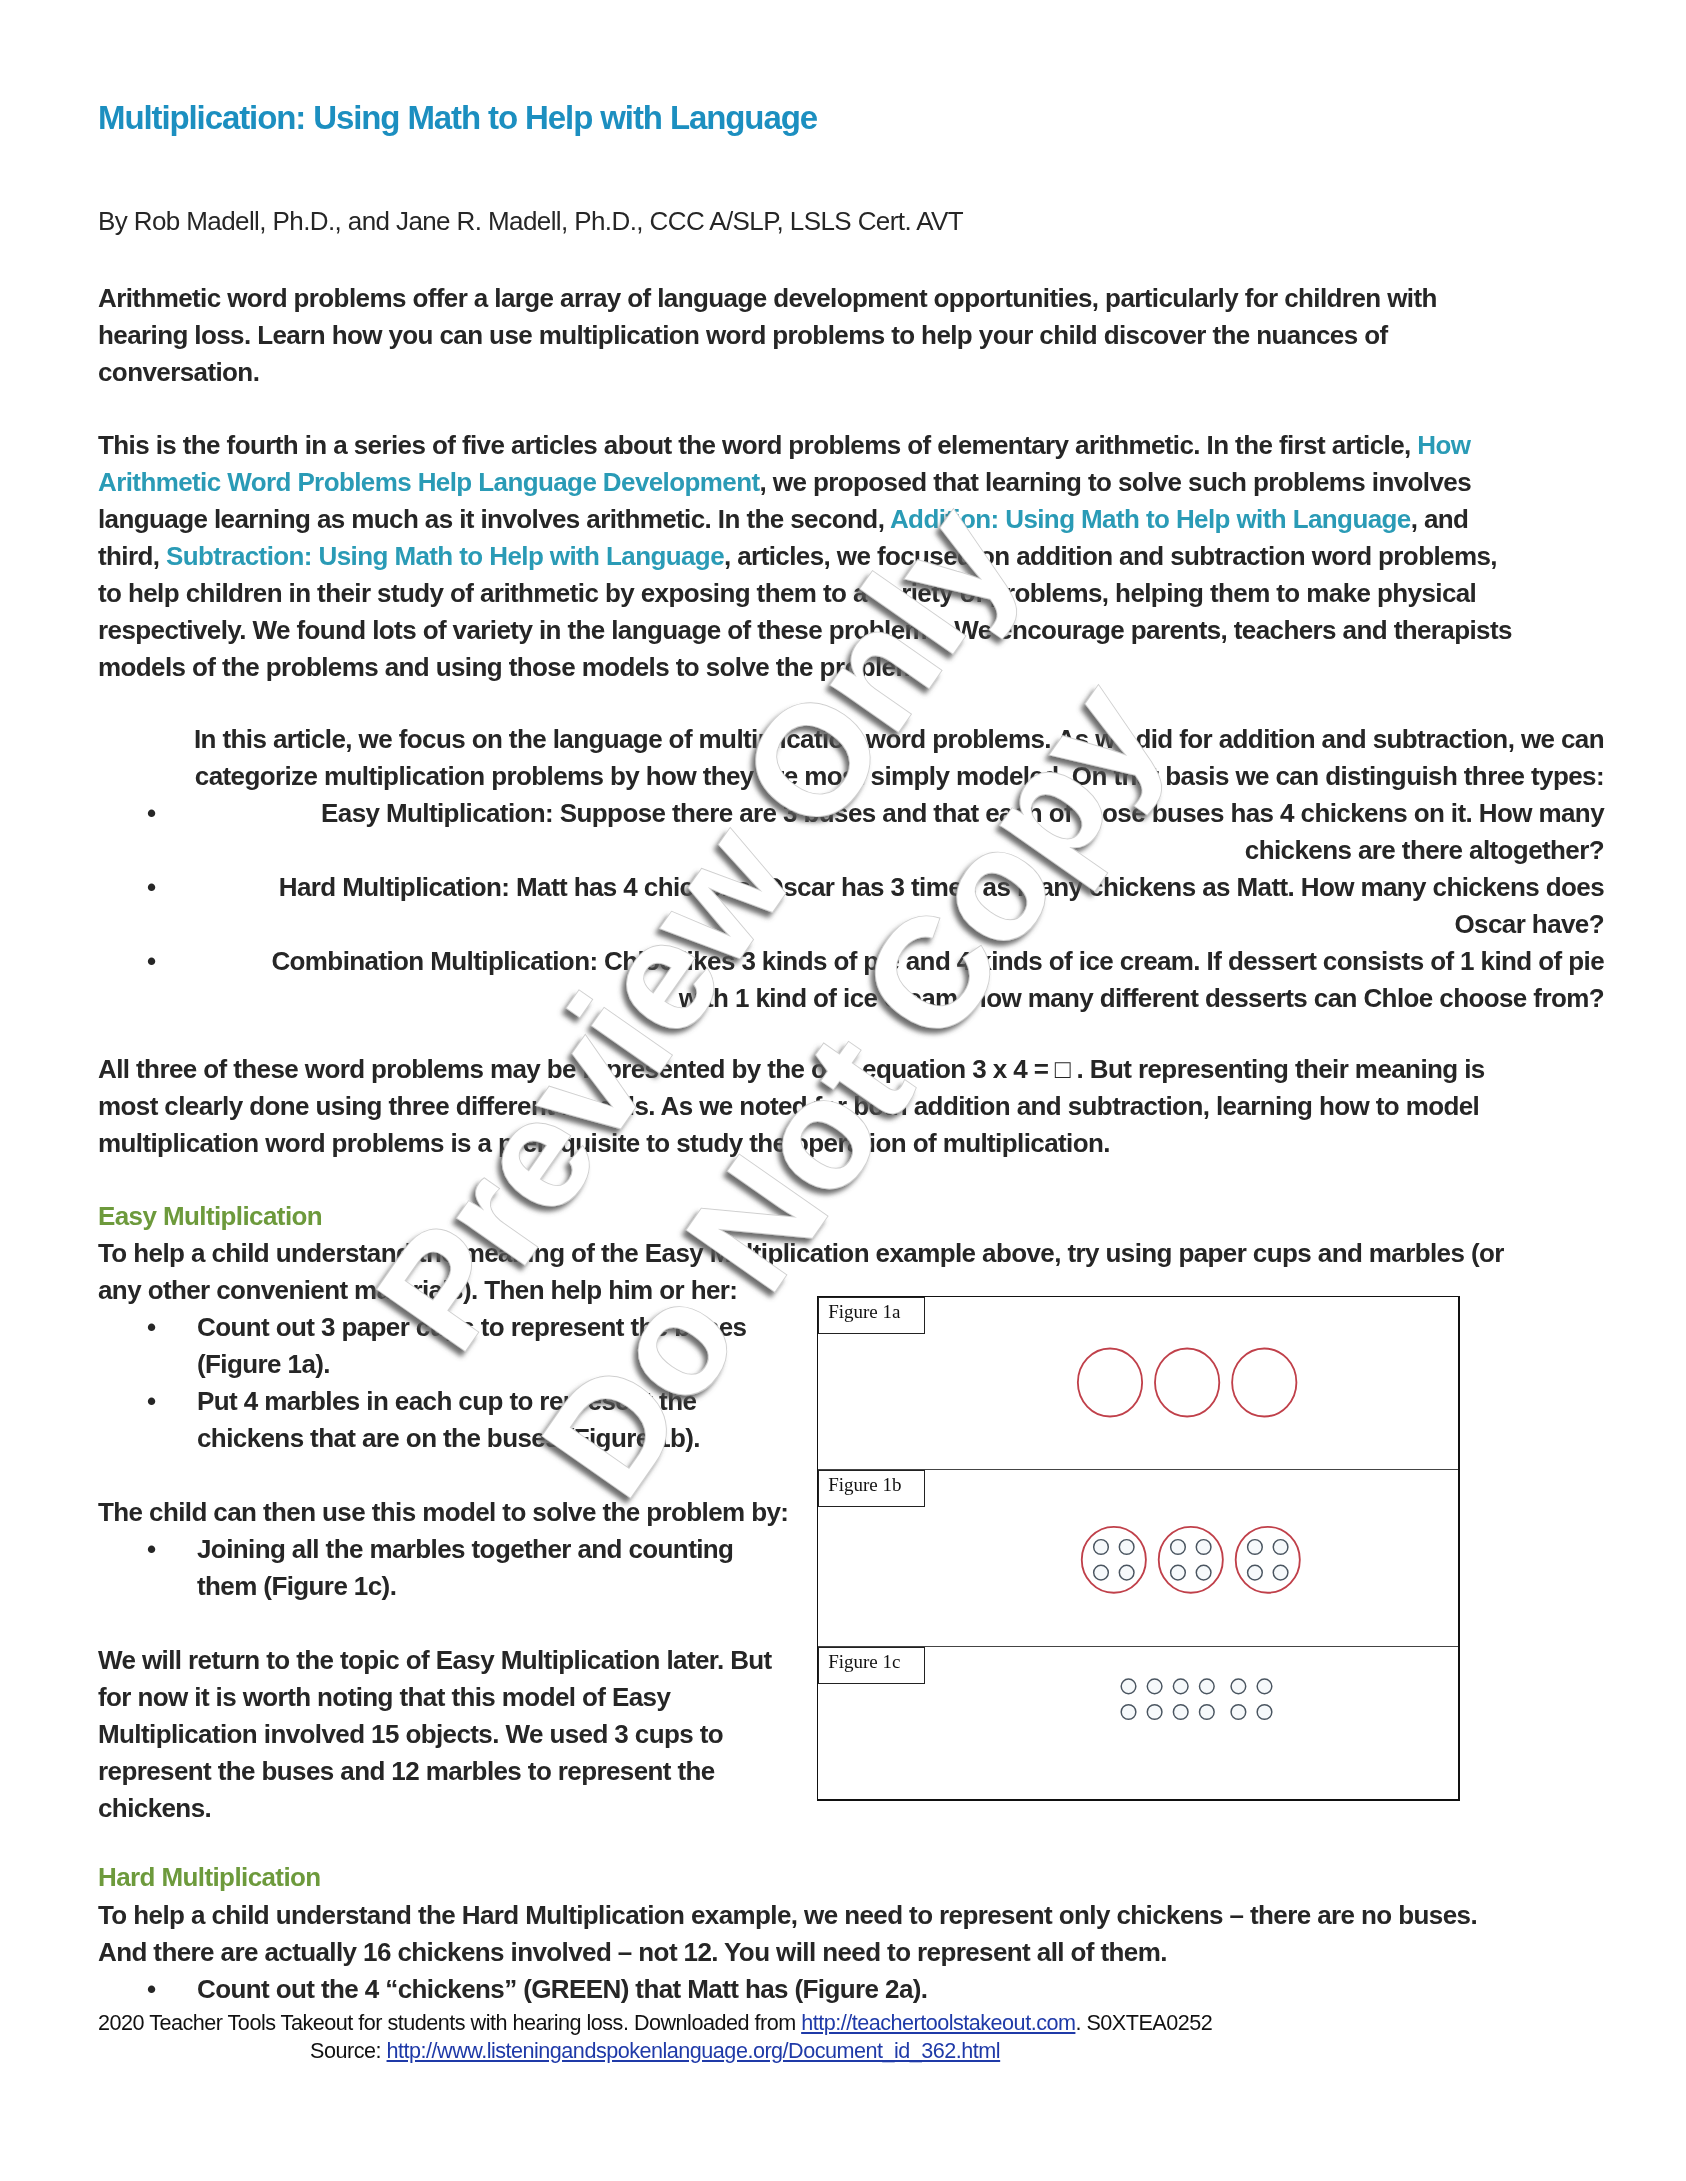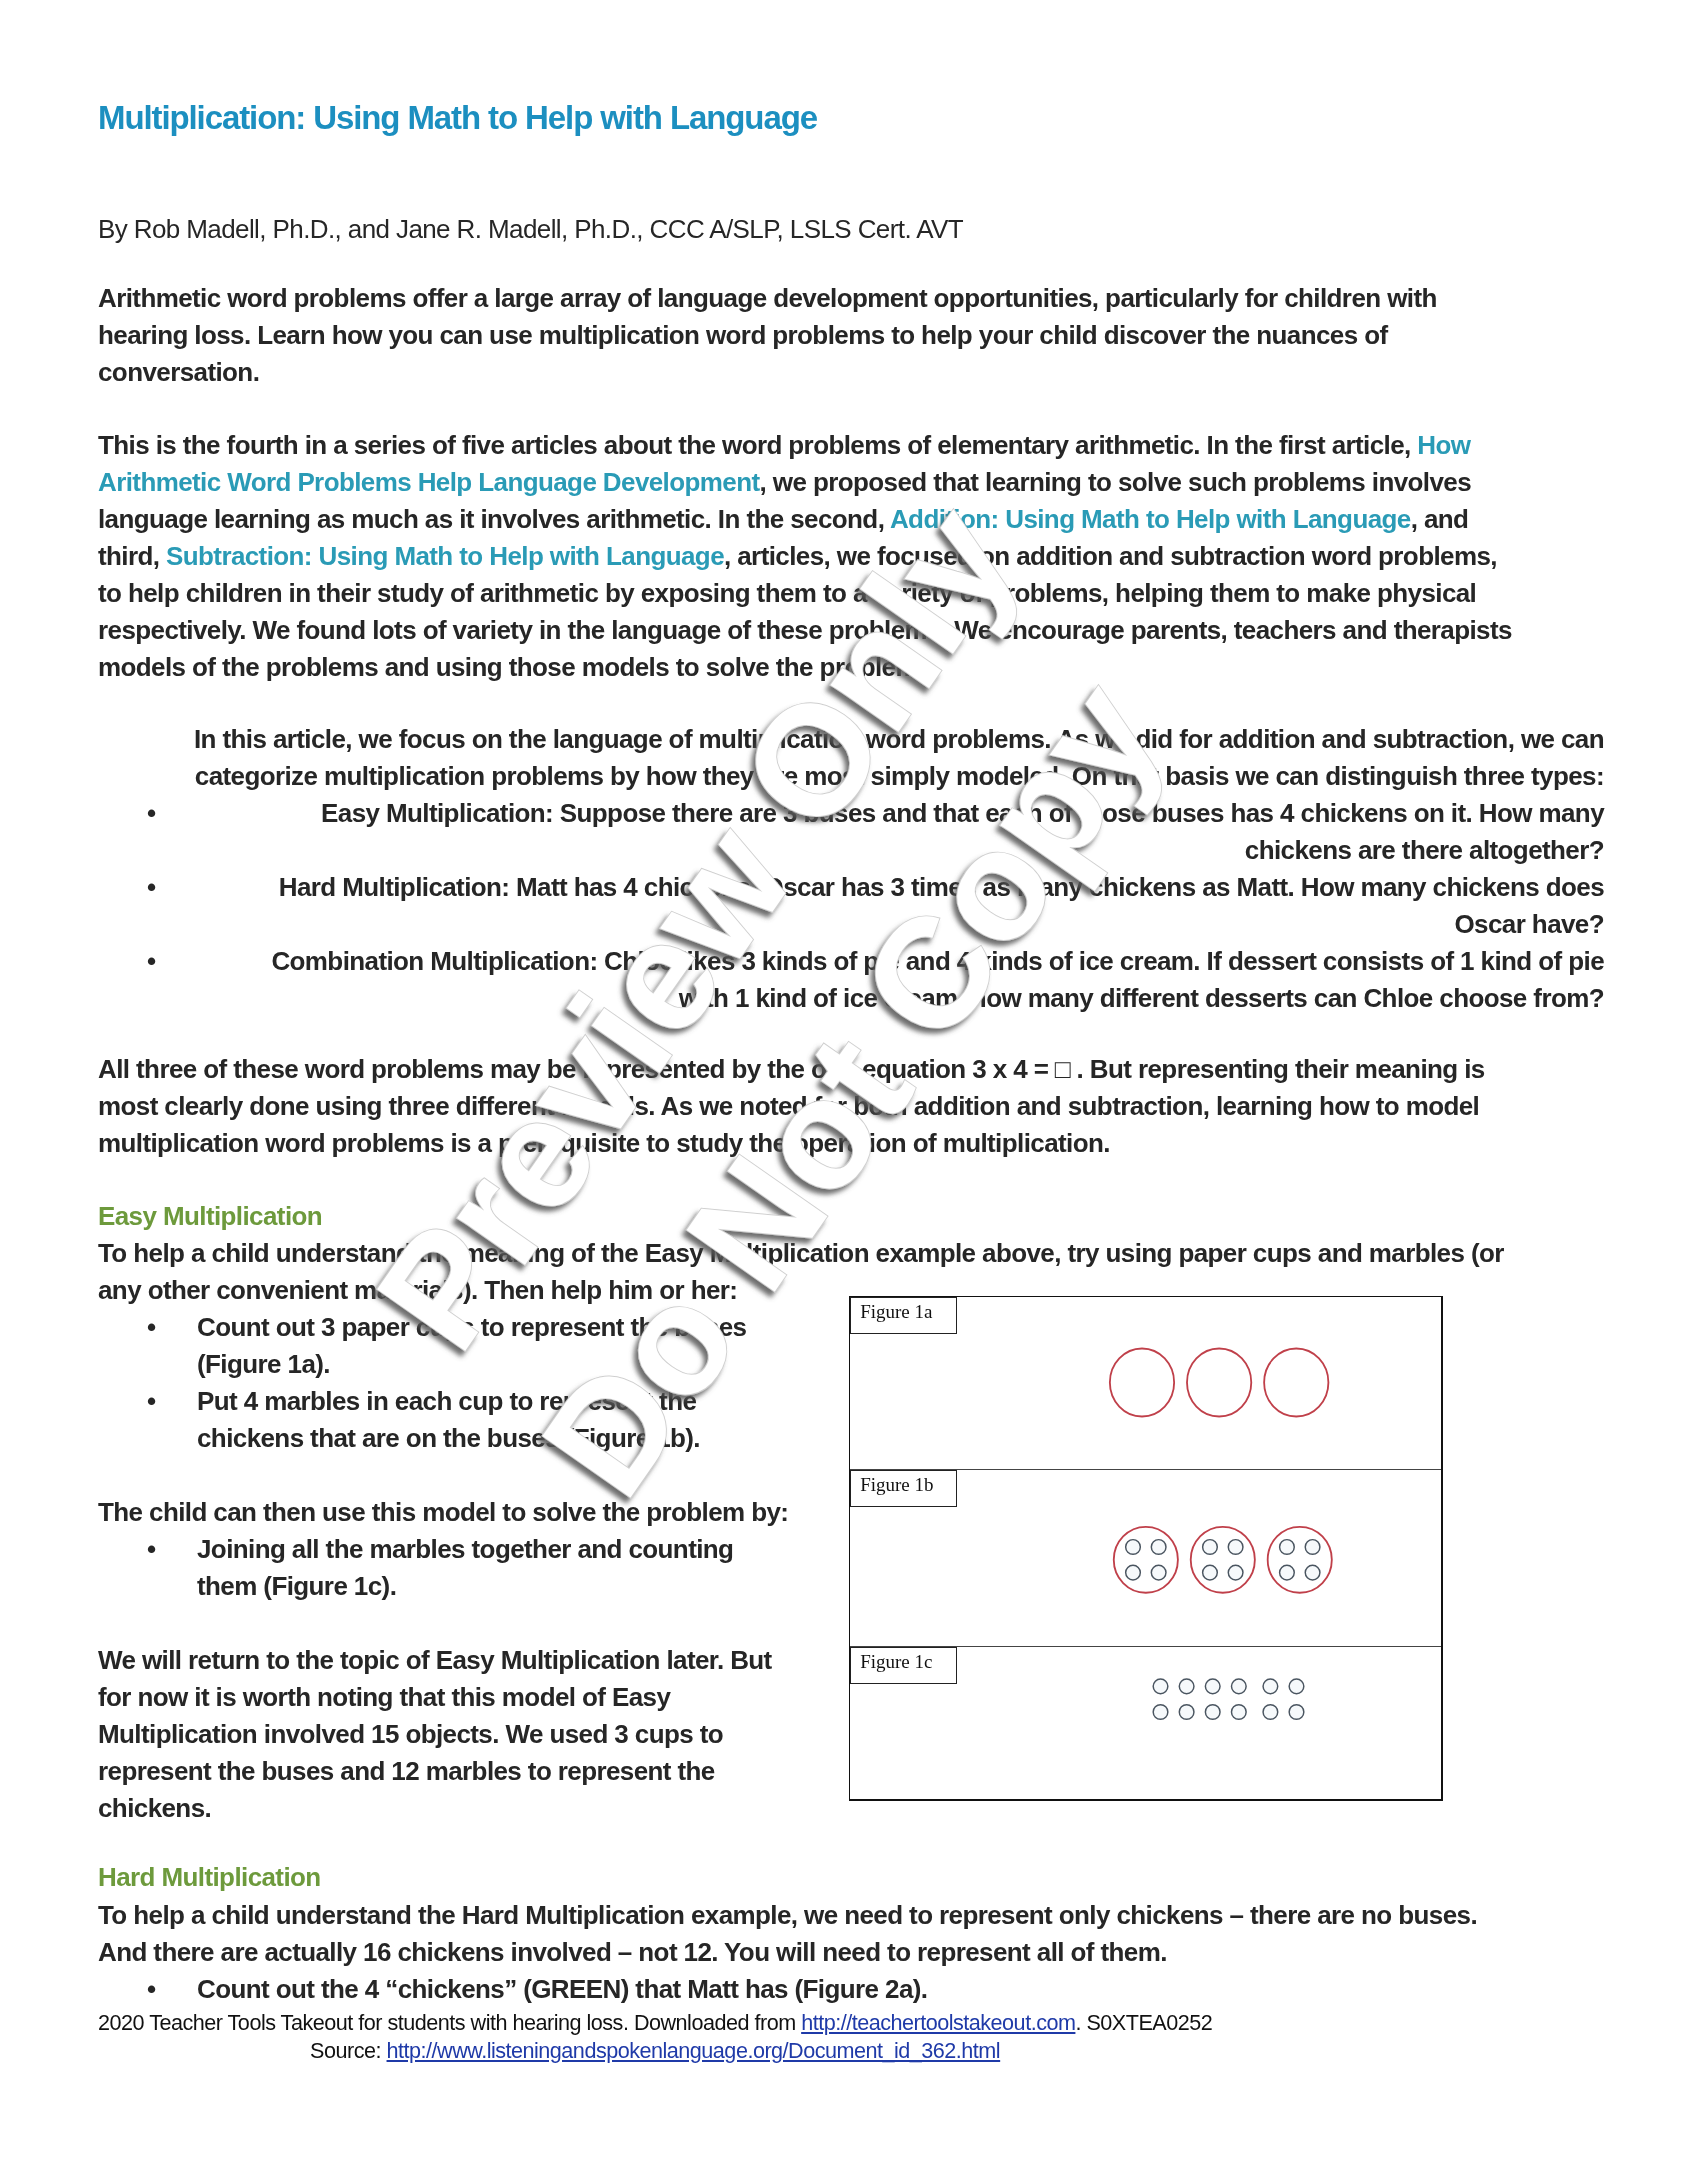--- a/index.html
+++ b/index.html
@@ -1,32 +1,32 @@
 <!DOCTYPE html>
 <html style="font-size:14.7px"><head>
 <meta charset="utf-8">
 <style>
   html, body { margin: 0; padding: 0; background: #ffffff; }
   body { width: 1686px; height: 2182px; position: relative; overflow: hidden;
          font-family: "Liberation Sans", sans-serif; color: #262626; }
   .abs { position: absolute; }
   .title { left: 98px; top: 99px; font-size: 33px; font-weight: bold; color: #1c8fc0;
            letter-spacing: -1.1px; white-space: nowrap; }
-  .byline { left: 98px; top: 214px; font-size: 26px; white-space: nowrap; letter-spacing: -0.6px; }
+  .byline { left: 98px; top: 206px; font-size: 26px; white-space: nowrap; letter-spacing: -0.6px; }
   .para { left: 98px; width: 1506px; font-size: 26px; line-height: 37px; letter-spacing: -0.6px; font-weight: bold; }
   .para .ln { display: block; white-space: nowrap; }
   a.link { color: #2a9bb6; text-decoration: none; }
   .ul { list-style: none; margin: 0; padding: 0; }
   .ul li { position: relative; padding-left: 99px; }
   .ul li .bullet { position: absolute; left: 49px; top: 0; }
   .ul li .ln { display: block; white-space: nowrap; }
   .heading { left: 98px; font-size: 26px; font-weight: bold; color: #6d9a3c; letter-spacing: -0.6px; white-space: nowrap; }
   .footer { left: 98px; font-size: 21.6px; line-height: 27.5px; letter-spacing: -0.5px; white-space: nowrap; color: #111; text-align: center; }
   .footer a { color: #1f3aa8; text-decoration: underline; }
-  .figure { left: 849px; top: 1296px; width: 594px; height: 505px; border: 1.8px solid #111;
+  .figure { left: 817px; top: 1296px; width: 643px; height: 505px; border: 1.8px solid #111;
             border-right-width: 2.8px; border-bottom-width: 2.8px; box-sizing: border-box; }
   .panel { position: absolute; left: 0; width: 100%; box-sizing: border-box; }
   .panel.p1 { top: 0; height: 173px; border-bottom: 1.8px solid #444; }
   .panel.p2 { top: 173px; height: 177px; border-bottom: 1.8px solid #444; }
   .panel.p3 { top: 350px; height: 152px; }
   .fig-label { position: absolute; left: 0; top: 0; width: 107px; height: 37px; border: 1.8px solid #222;
                box-sizing: border-box; background: #fff; font-family: "Liberation Serif", serif;
                font-size: 19px; padding: 2.8px 0 0 9.2px; color: #111; }
   .panel svg { position: absolute; left: 0; top: 0; }
   .watermark { left: 0; top: 0; width: 1686px; height: 2182px; pointer-events: none; }

